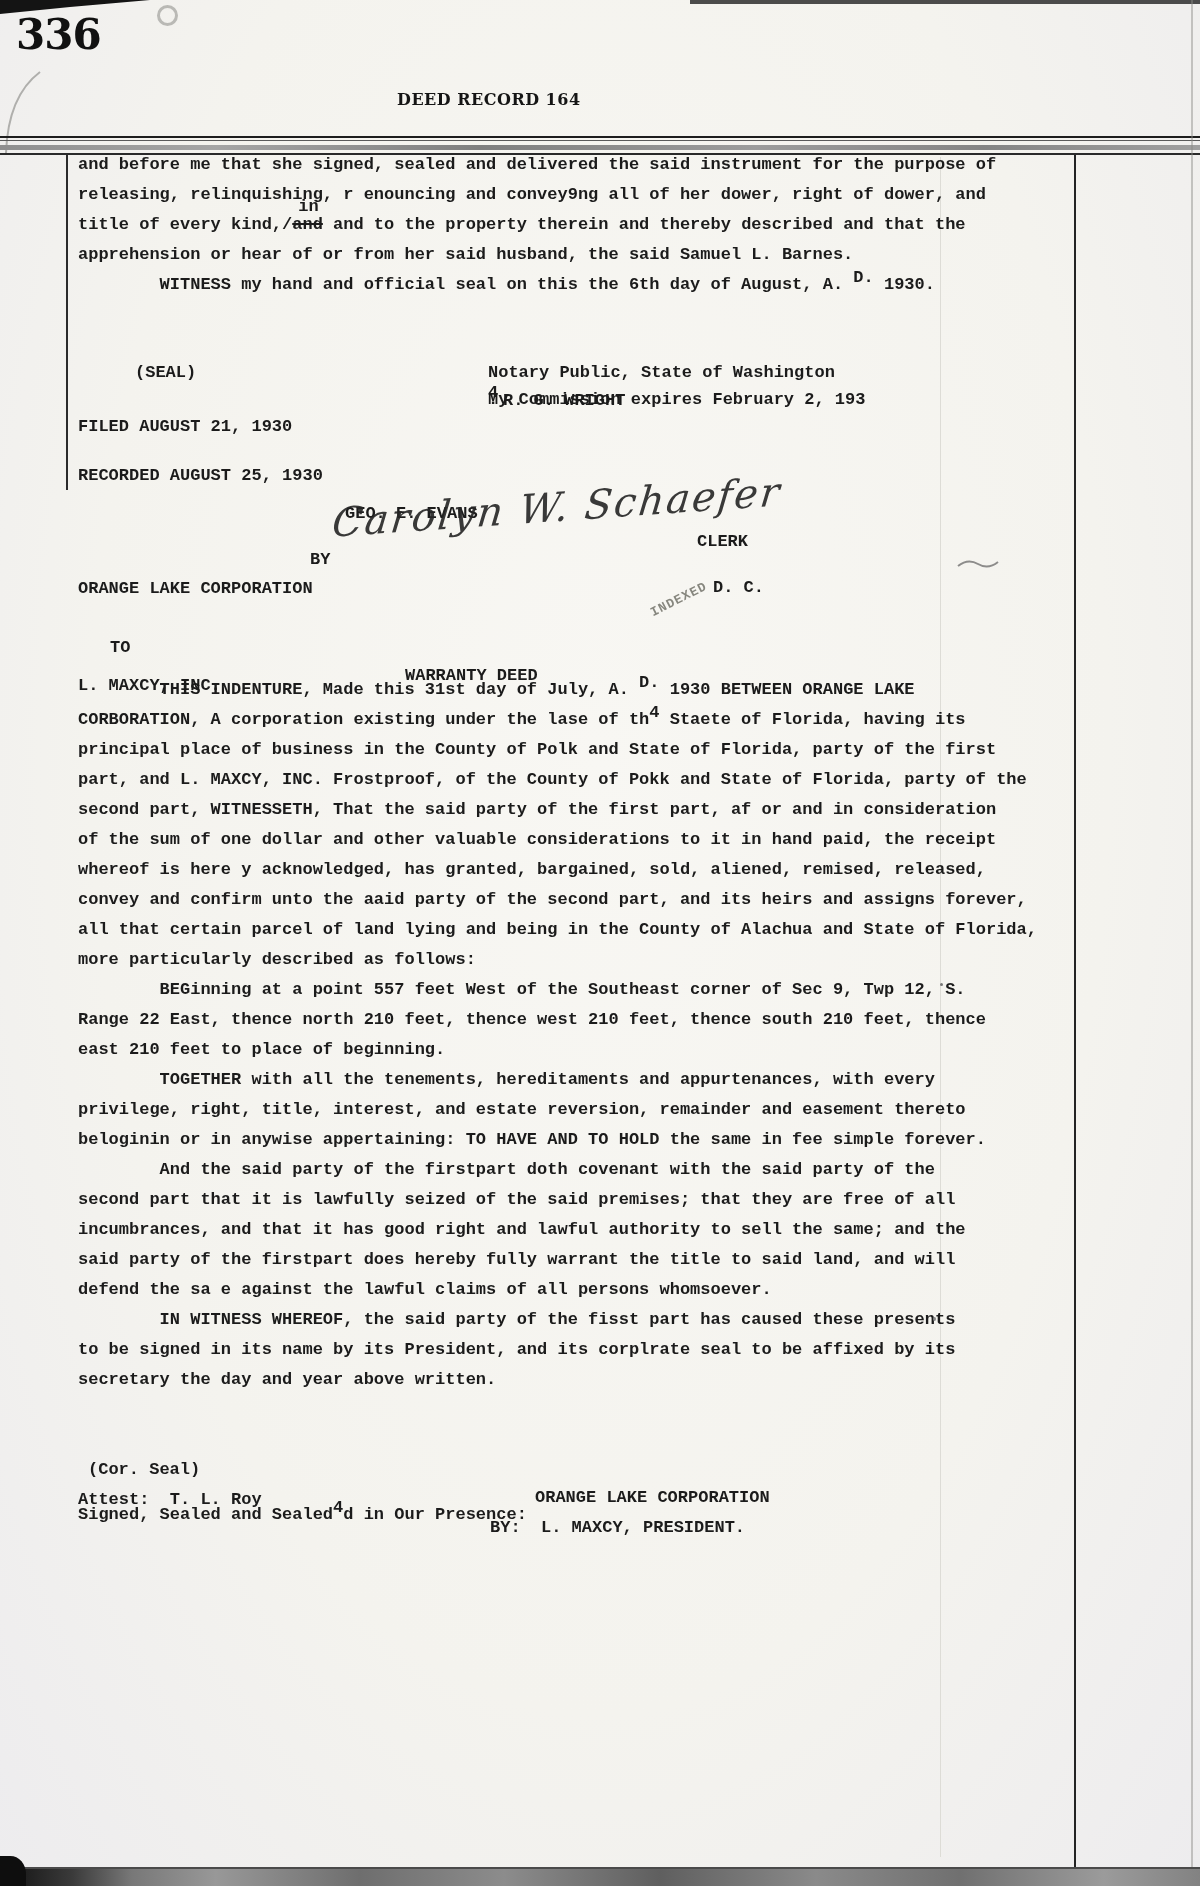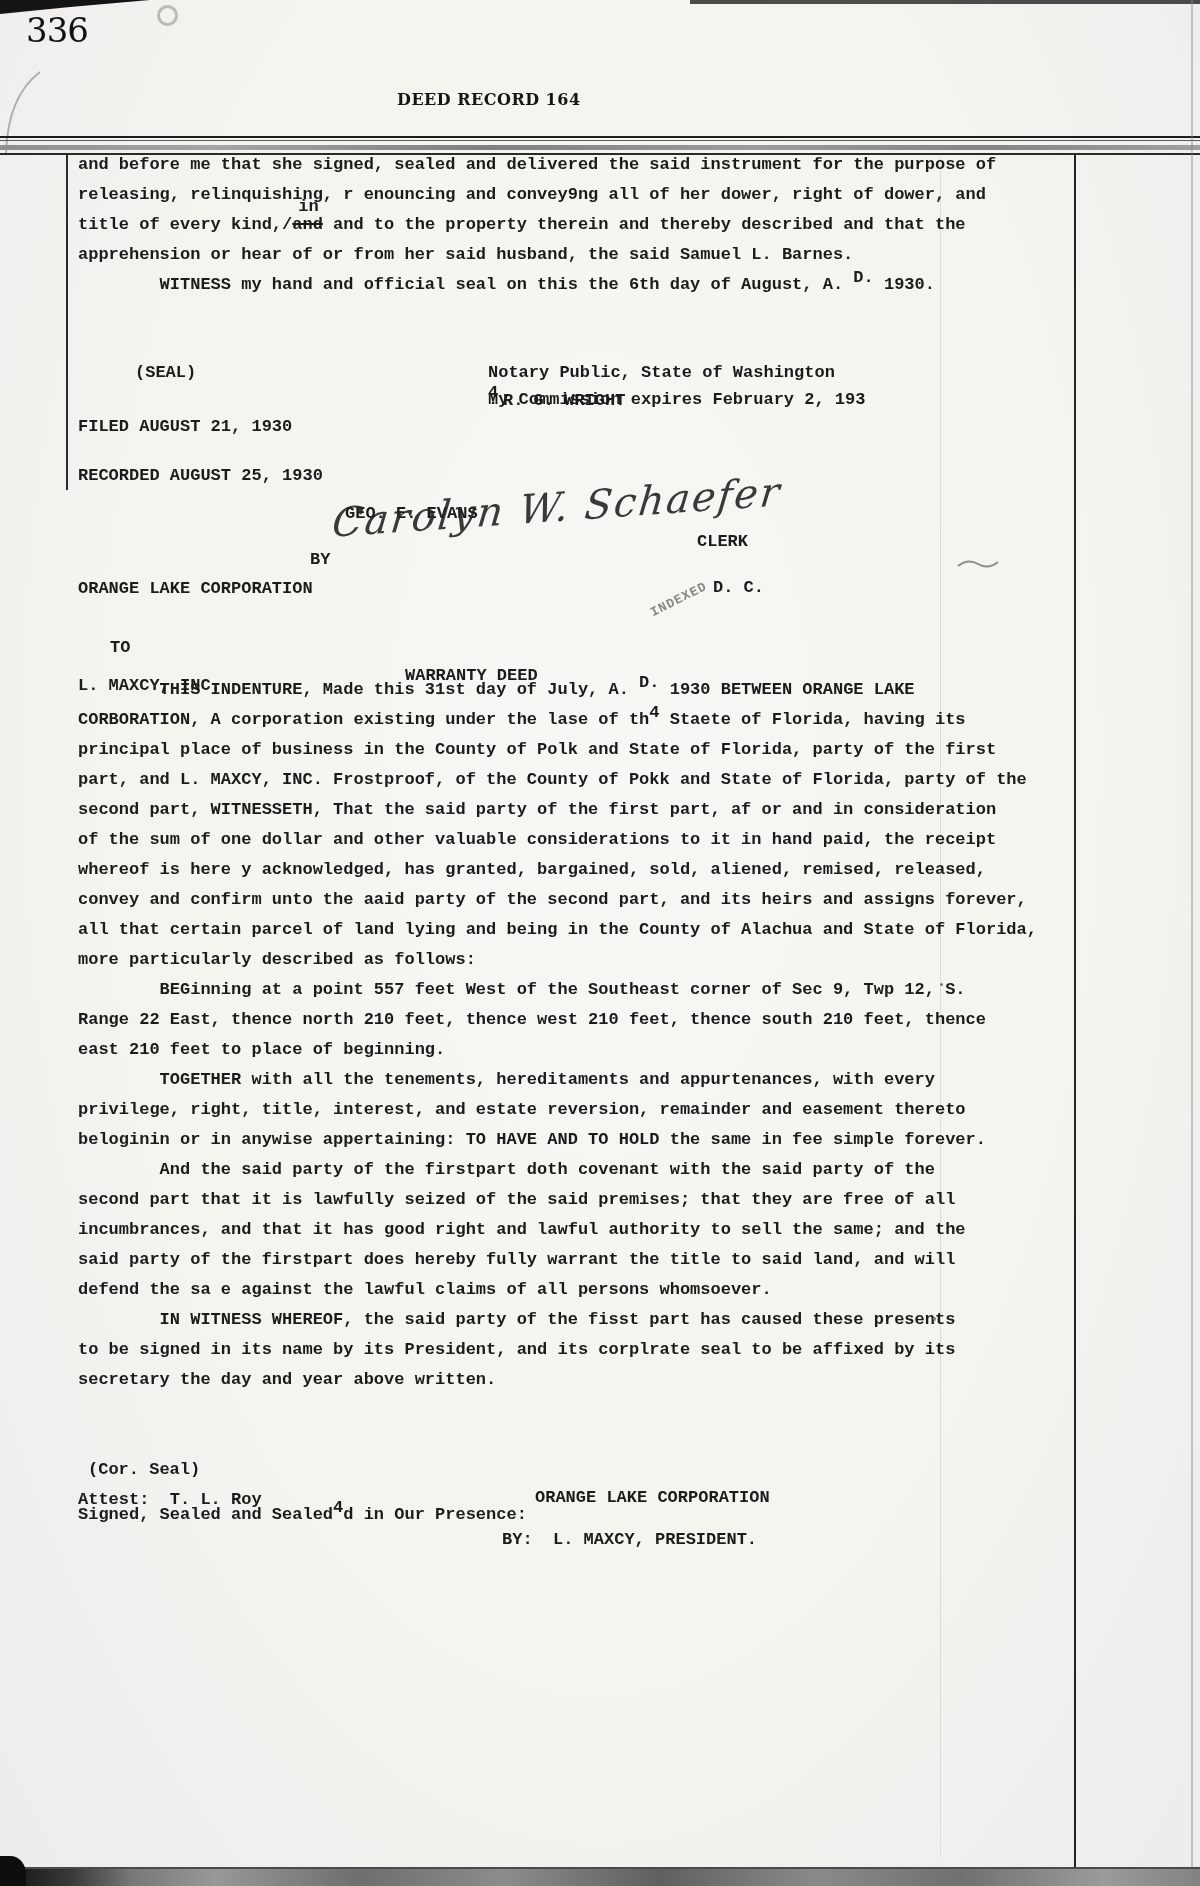--- a/index.html
+++ b/index.html
@@ -12,22 +12,22 @@
   }
   .abs{position:absolute;}
   .tline{height:30px;line-height:30px;white-space:pre;}
   .row{position:absolute;white-space:pre;height:28px;line-height:28px;}
   .row span{position:absolute;white-space:pre;}
   .sup{position:relative;top:-7px;}
   .strike-wrap{position:relative;display:inline-block;}
   .struck{text-decoration:line-through;text-decoration-thickness:2px;}
   .above{position:absolute;top:-18px;left:6px;text-decoration:none;}
   
-  .page-number{left:26px;top:10px;font-family:"DejaVu Serif","Liberation Serif",serif;
-    font-weight:normal;font-size:34px;letter-spacing:-1px;color:#111;}
+  .page-number{left:16px;top:10px;font-family:"DejaVu Serif","Liberation Serif",serif;
+    font-weight:bold;font-size:42px;letter-spacing:-1px;color:#111;}
   .page-header{left:397px;top:90px;font-family:"DejaVu Serif","Liberation Serif",serif;
     font-weight:bold;font-size:16px;letter-spacing:.5px;color:#151515;}
   
   .rule1{left:0;top:136px;width:1200px;height:2px;background:#1d1d1d;}
   .rule2{left:0;top:140px;width:1200px;height:1px;background:#5a5a5a;}
   .ruleband{left:0;top:145px;width:1200px;height:5px;
     background:linear-gradient(90deg,#8f8f8f 0%,#a5a5a5 18%,#7f7f7f 40%,#9c9c9c 63%,#848484 82%,#a0a0a0 100%);}
   .rule3{left:0;top:153px;width:1200px;height:2px;background:#2a2a2a;}
   .left-rule{left:66px;top:155px;width:2px;height:335px;background:#2b2b2b;}
   .right-rule{left:1074px;top:155px;width:2px;height:1731px;background:#232323;}
@@ -67,21 +67,21 @@
   #instrument{left:405px;}
   .stamp{left:648px;top:592px;transform:rotate(-27deg);font-size:13px;letter-spacing:1px;
     color:#6b6b62;opacity:.8;white-space:pre;}
   #grantee{left:78px;top:636px;height:28px;line-height:28px;white-space:pre;margin-top:36px;}
   .deed-body{left:78px;top:675px;}
   #row-corpseal{top:1428px;left:0;width:1200px;}
   #corpseal-label{left:88px;}
   #exec-company{left:535px;}
   #row-attest{top:1458px;left:0;width:1200px;}
   #attest{left:78px;}
-  #exec-by{left:502px;margin-top:12px;}
+  #exec-by{left:490px;}
   #closing{left:78px;top:1500px;height:30px;line-height:30px;white-space:pre;}
   svg{display:block;}
 </style>
 </head>
 <body>
 
 <div class="page">
 
   <div class="abs tl-smudge"></div>
   <div class="abs tr-line"></div>

